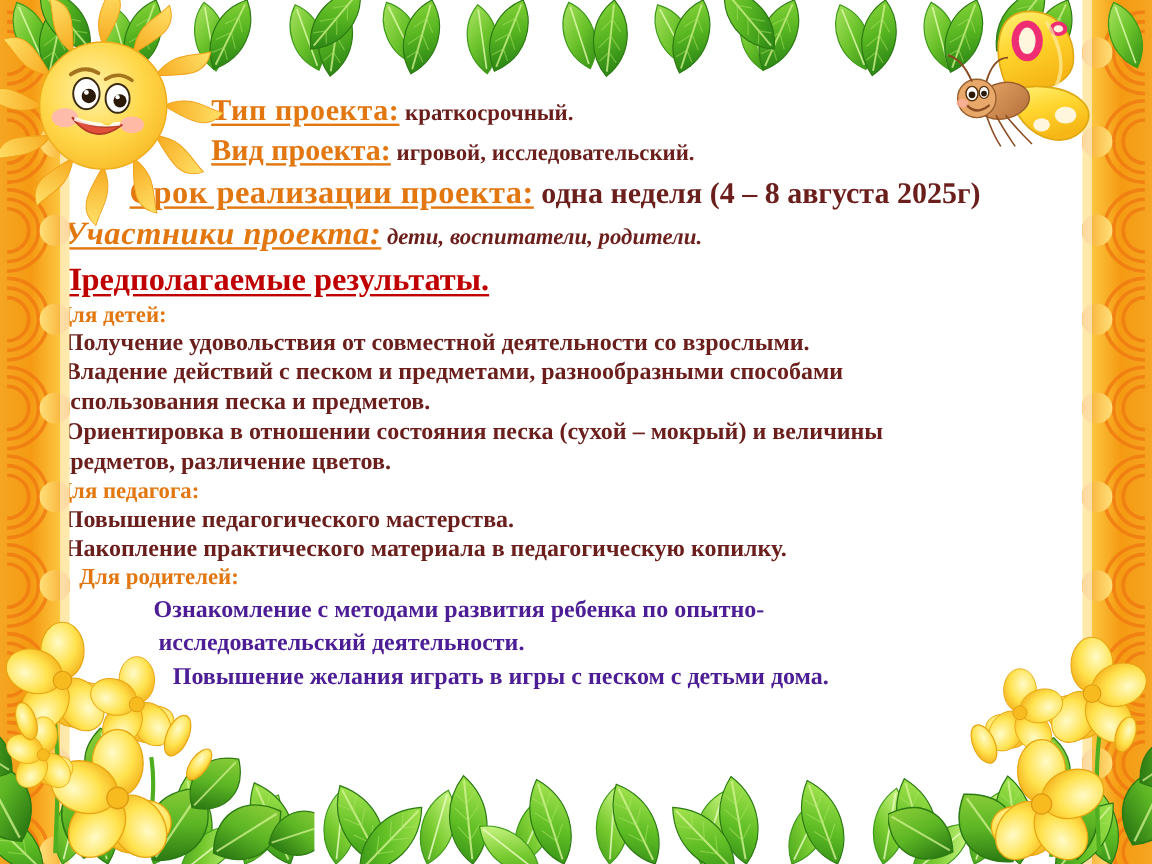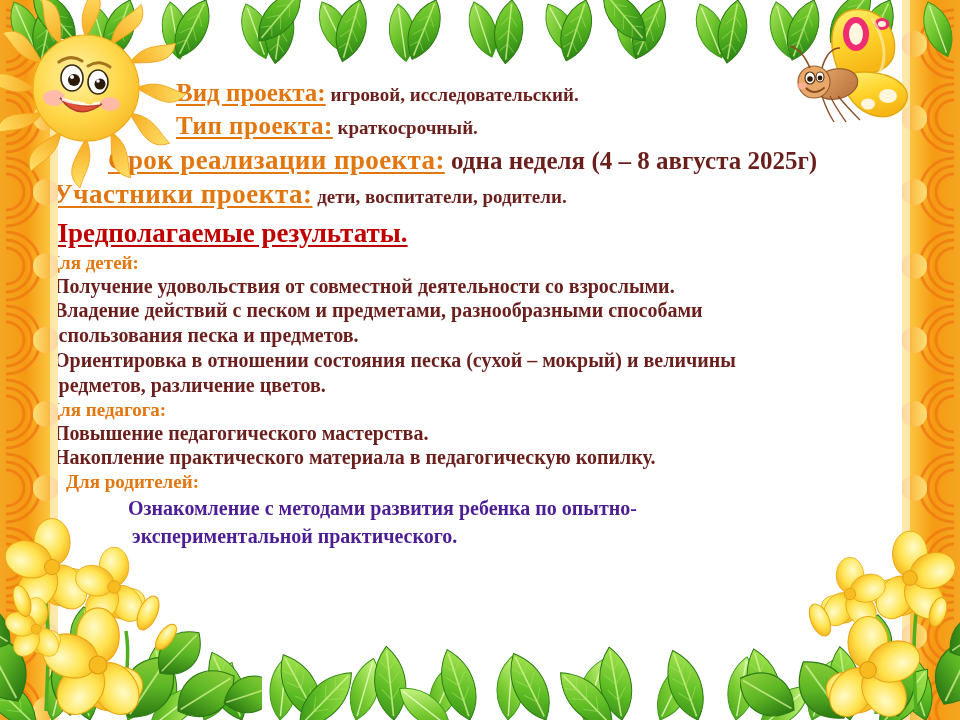--- a/index.html
+++ b/index.html
@@ -80,21 +80,21 @@
   .l-vid .hdr-val { font-size: 19px; }
 
   .l-tip   { text-align: left; padding-left: 130px; font-size: 25px; margin-bottom: 4px; }
   .l-tip .hdr-key { font-size: 25px; letter-spacing: .5px; }
   .l-tip .hdr-val { font-size: 19px; }
 
   .l-srok  { text-align: left; padding-left: 62px; font-size: 27px; margin-bottom: 3px; }
   .l-srok .hdr-key { font-size: 27px; letter-spacing: .4px; }
   .l-srok .hdr-val { font-size: 25px; }
 
-  .l-uchast{ text-align: left; padding-left: 7px; font-size: 27px; margin-bottom: 5px; }
+  .l-uchast{ text-align: left; padding-left: 7px; font-size: 27px; margin-bottom: 5px; font-style: italic; }
   .l-uchast .hdr-key { font-size: 27px; letter-spacing: .5px; }
   .l-uchast .hdr-val { font-size: 19px; }
 
   .section-title {
     margin: 2px 0 2px 1px;
     font-size: 27px;
     font-weight: bold;
     color: #c00000;
     text-decoration: underline;
     text-underline-offset: 3px;
@@ -609,26 +609,26 @@
         <use href="#flower5" transform="translate(110,74) scale(0.72)"></use>
         <use href="#flower5" transform="translate(92,150) scale(1.05)"></use>
         <ellipse cx="140" cy="100" rx="9" ry="17" fill="url(#petal)" stroke="#e8a513" stroke-width="1" transform="rotate(24 140 100)"></ellipse>
         <ellipse cx="22" cy="92" rx="8" ry="15" fill="url(#petal)" stroke="#e8a513" stroke-width="1" transform="rotate(-18 22 92)"></ellipse>
       </g>
     </svg>
   </div>
 
   <div class="content">
 
+    <p class="line l-tip">
+      <span class="hdr-key">Тип проекта:</span><span class="hdr-val"> краткосрочный.</span>
+    </p>
+
     <p class="line l-vid">
       <span class="hdr-key">Вид проекта:</span><span class="hdr-val"> игровой, исследовательский.</span>
-    </p>
-
-    <p class="line l-tip">
-      <span class="hdr-key">Тип проекта:</span><span class="hdr-val"> краткосрочный.</span>
     </p>
 
     <p class="line l-srok">
       <span class="hdr-key">Срок реализации  проекта:</span><span class="hdr-val"> одна неделя (4 – 8 августа  2025г)</span>
     </p>
 
     <p class="line l-uchast">
       <span class="hdr-key">Участники  проекта:</span><span class="hdr-val"> дети, воспитатели, родители.</span>
     </p>
 
@@ -643,17 +643,18 @@
     <div class="cont-line">предметов,  различение цветов.</div>
 
     
     <div class="sub-head">Для педагога:</div>
     <div class="bullet-line">•Повышение педагогического мастерства.</div>
     <div class="bullet-line">•Накопление практического материала  в педагогическую копилку.</div>
 
     
     <div class="sub-head indent">Для родителей:</div>
     <div class="parent-line">Ознакомление с методами развития ребенка по опытно-</div>
-    <div class="parent-line l2"> экспериментальной  практического.</div>
+    <div class="parent-line l2"> исследовательский  деятельности.</div>
+    <div class="parent-line l3">Повышение желания играть  в игры с песком с детьми дома.</div>
 
   </div>
 
 </div>
 
 </body></html>

